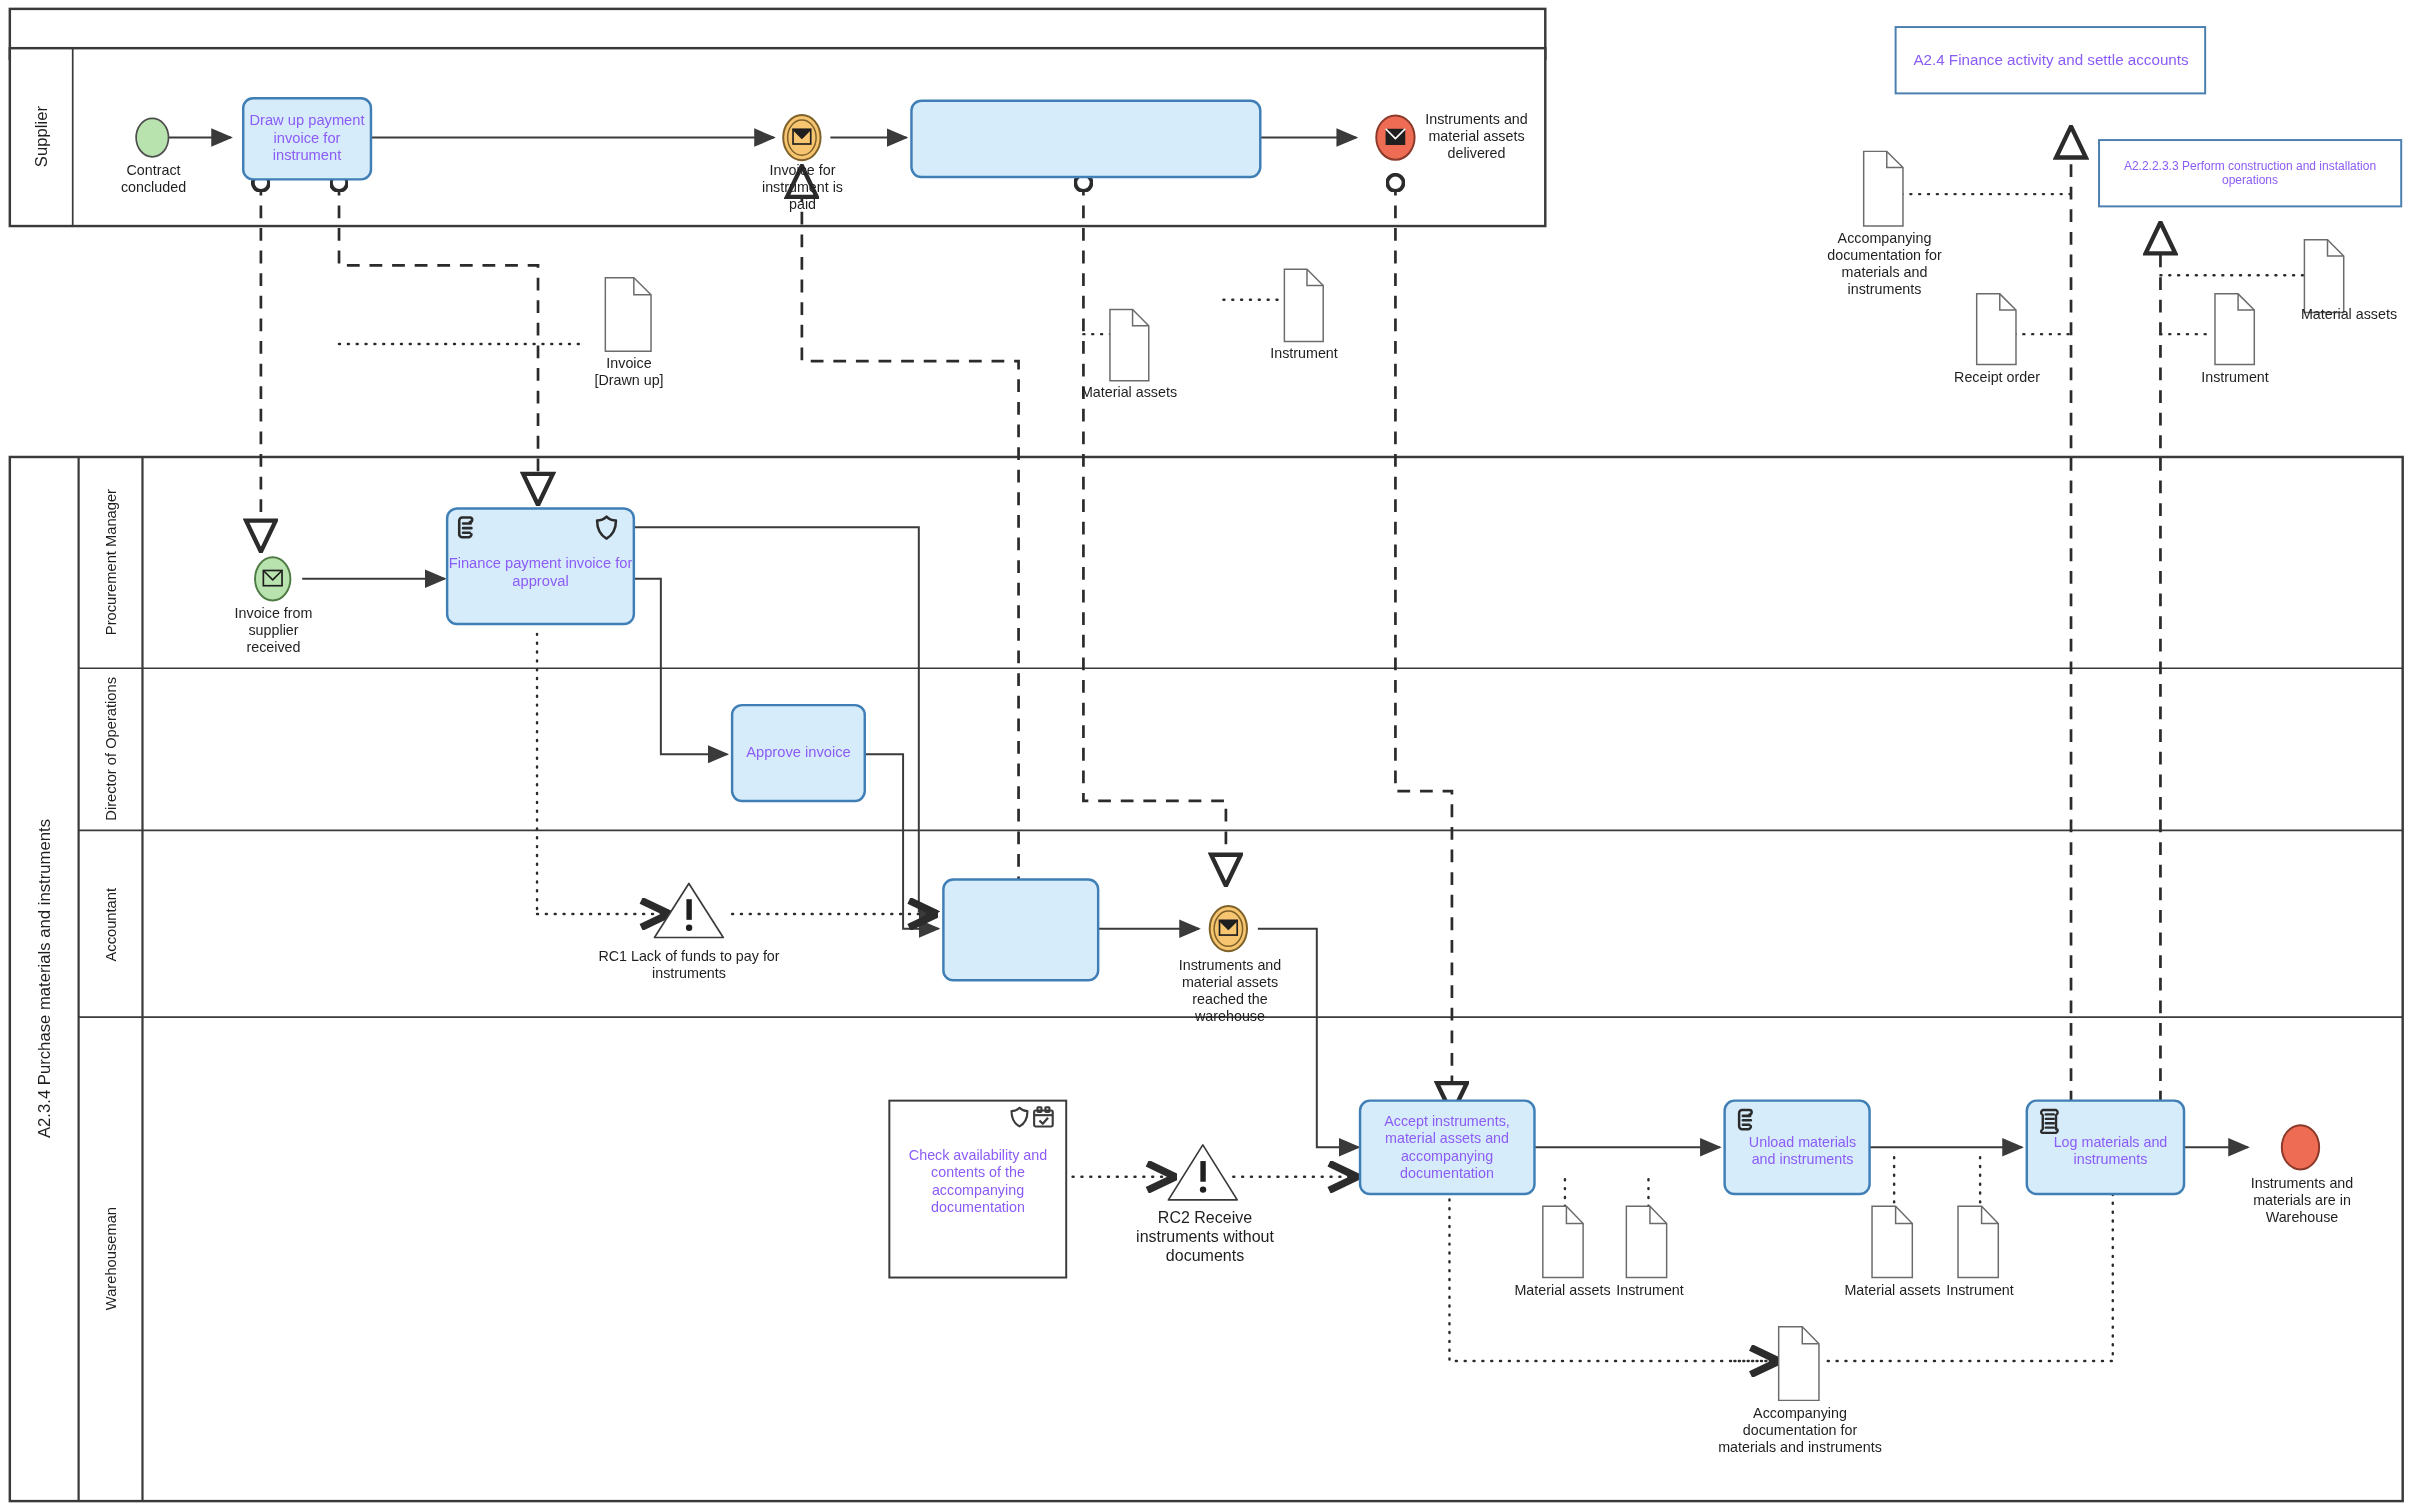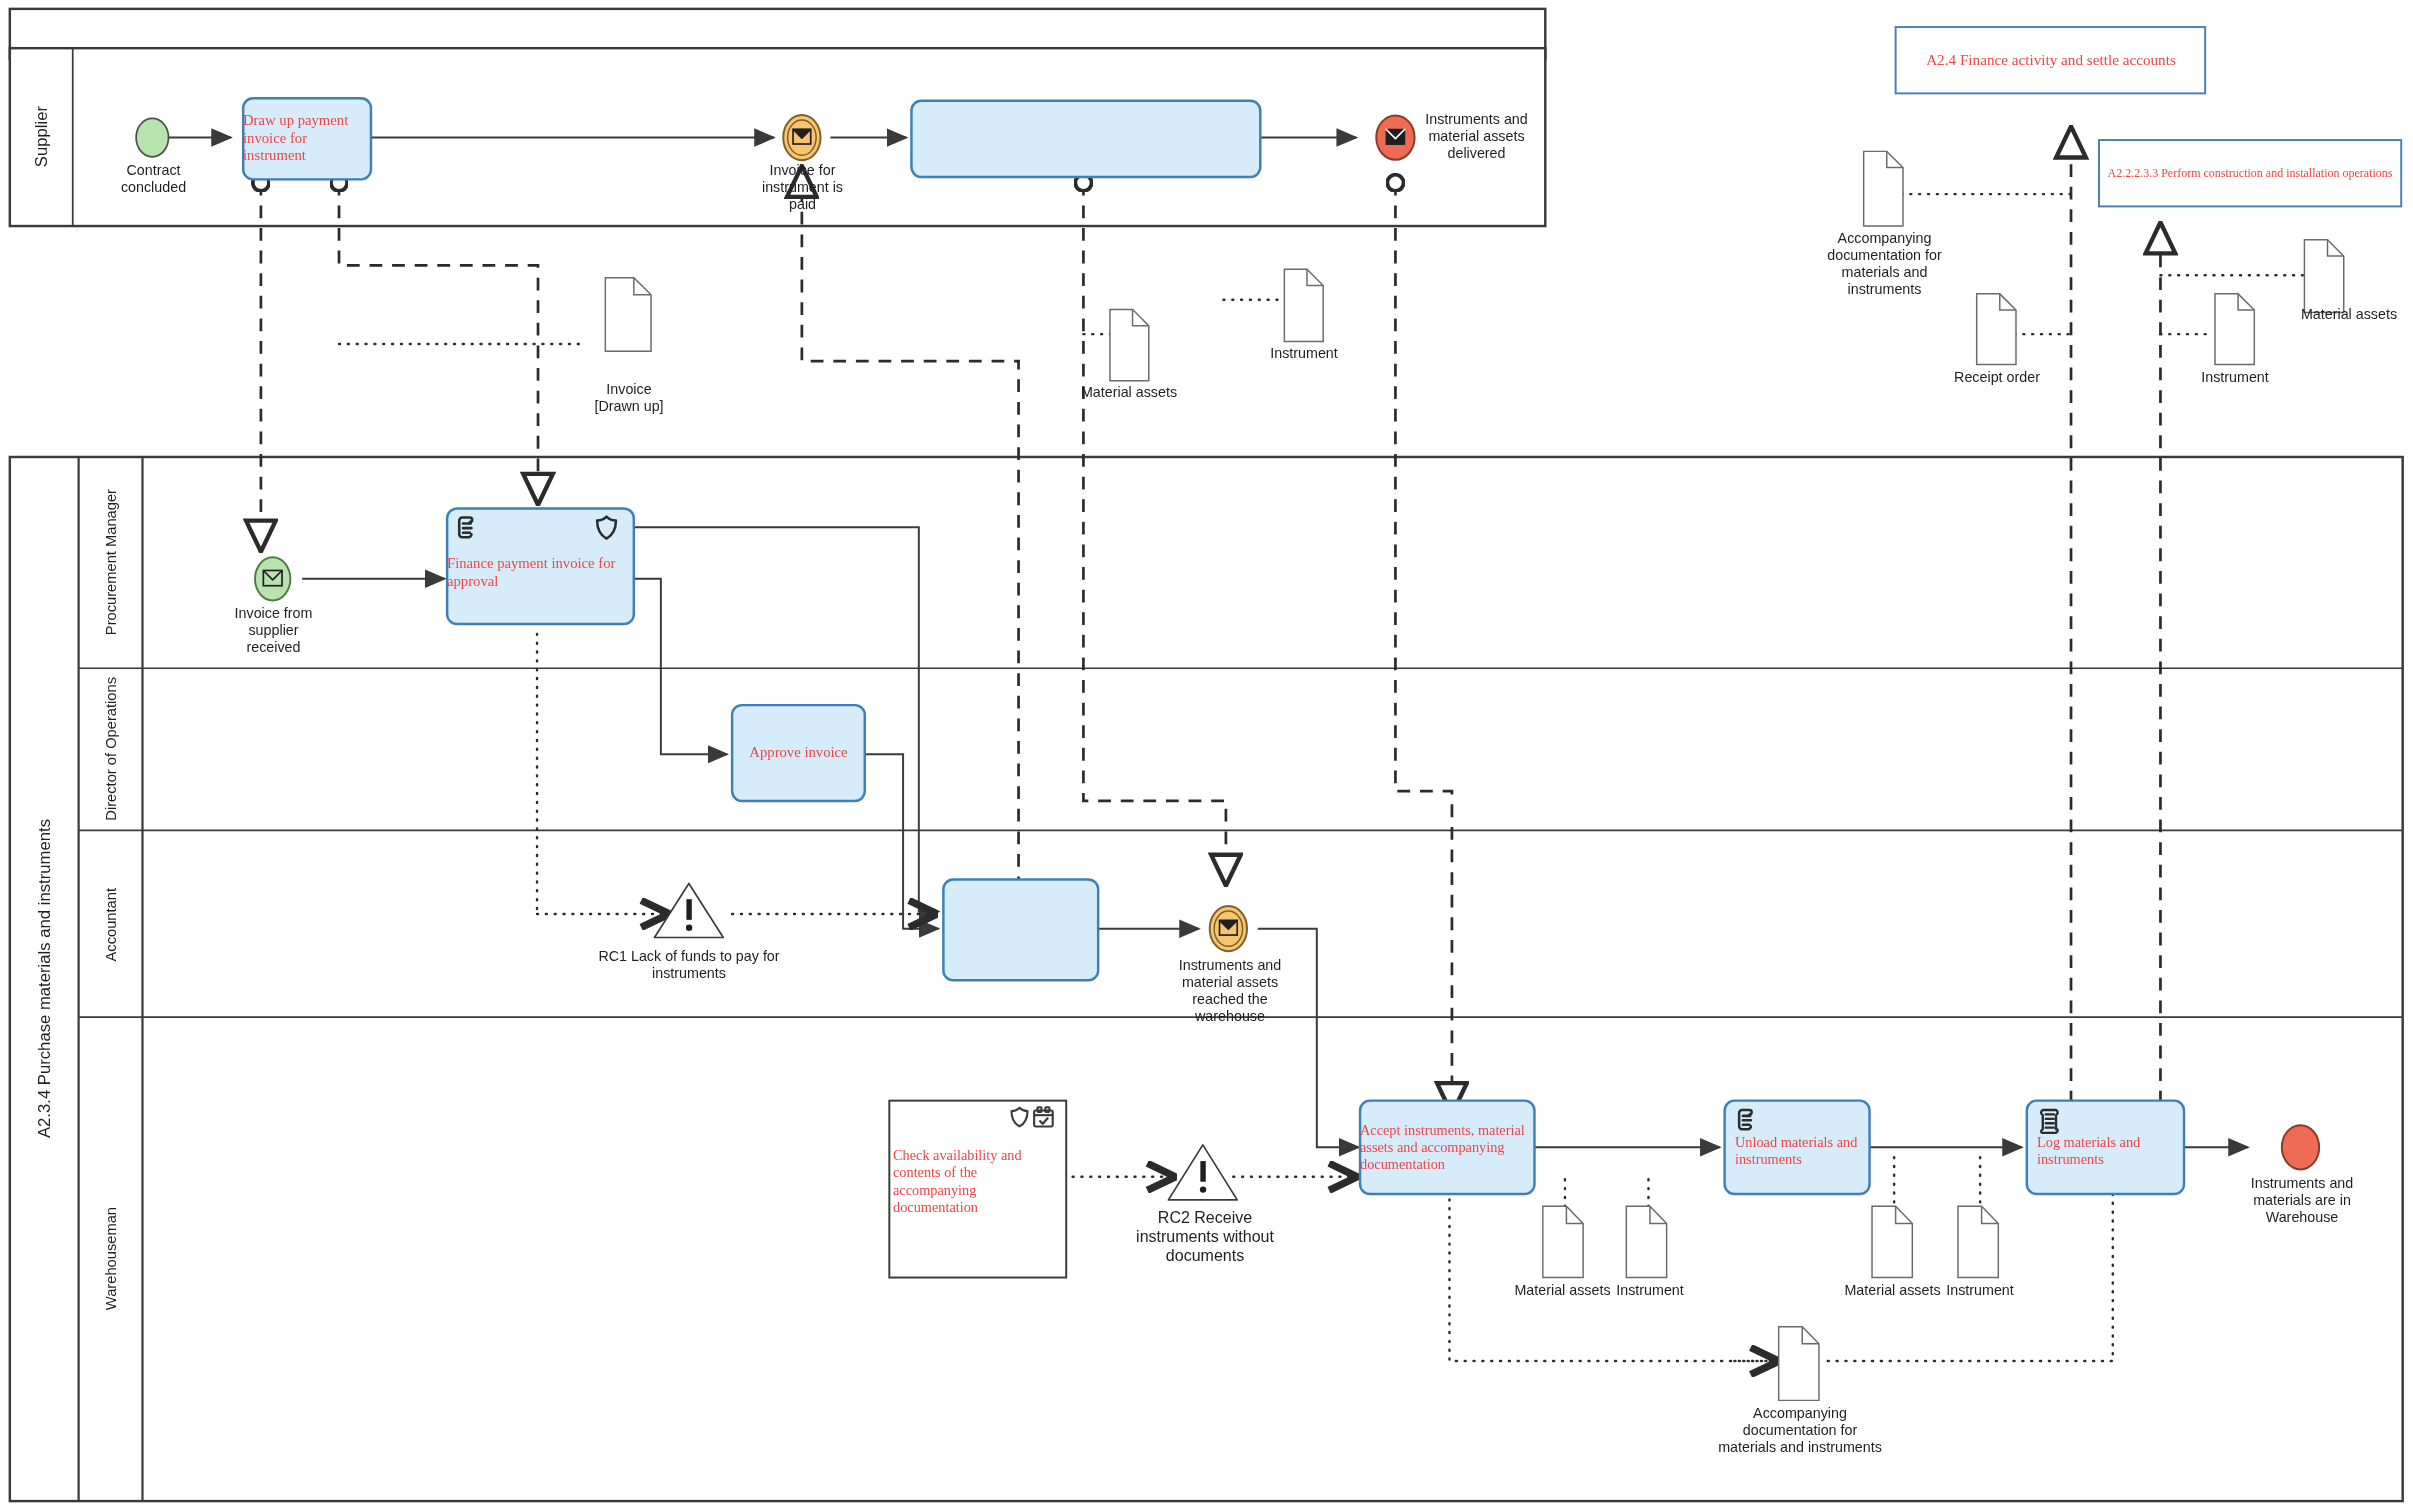--- a/index.html
+++ b/index.html
@@ -2,22 +2,22 @@
 <html style="font-size:7.9px"><head>
 <meta charset="utf-8">
 <style>
   html,body{margin:0;padding:0;background:#ffffff;}
   body{font-family:"Liberation Sans", sans-serif;}
   #stage{position:relative;width:2413px;height:1508px;background:#fff;overflow:hidden;}
   svg#canvas{position:absolute;left:0;top:0;width:2413px;height:1508px;}
   .lbl{position:absolute;text-align:center;color:#1f1f1f;line-height:1.18;
        font-family:"Liberation Sans", sans-serif;white-space:pre-line;}
   .tasklbl{position:absolute;display:flex;align-items:center;justify-content:center;
-       color:#ef4444;line-height:1.2;
-       font-family:Liberation Serif, serif;pointer-events:none;}
+       text-align:center;color:#8b5cf6;line-height:1.2;
+       font-family:Liberation Sans, sans-serif;pointer-events:none;}
   .lanettl{position:absolute;display:flex;align-items:center;justify-content:center;
        color:#1f1f1f;font-family:"Liberation Sans", sans-serif;}
   .vtxt{writing-mode:vertical-rl;transform:rotate(180deg);text-align:center;line-height:1.15;}
 </style>
 </head>
 <body>
 
 <div id="stage">
 
 <svg id="canvas" xmlns="http://www.w3.org/2000/svg" viewBox="0 0 4911 3069" width="2413" height="1508">
@@ -327,21 +327,21 @@
 
 <div class="tasklbl" style="left:893px;top:1125px;width:170px;height:113px;font-size:14.3px;">Check availability and
 contents of the
 accompanying
 documentation</div>
 
 <div class="tasklbl" style="left:1896px;top:27px;width:310px;height:66px;font-size:15.2px;">A2.4 Finance activity and settle accounts</div>
 <div class="tasklbl" style="left:2099px;top:140px;width:302px;height:66px;font-size:12px;border-radius:22px;">A2.2.2.3.3 Perform construction and
 installation operations</div>
 
-<div class="lbl" style="left:570px;top:355px;width:118px;font-size:14.3px;margin-top:26px;">Invoice
+<div class="lbl" style="left:570px;top:355px;width:118px;font-size:14.3px;">Invoice
 [Drawn up]</div>
 <div class="lbl" style="left:1070px;top:384px;width:118px;font-size:14.3px;">Material assets</div>
 <div class="lbl" style="left:1245px;top:345px;width:118px;font-size:14.3px;">Instrument</div>
 <div class="lbl" style="left:1818px;top:230px;width:133px;font-size:14.3px;">Accompanying
 documentation for
 materials and
 instruments</div>
 <div class="lbl" style="left:1938px;top:369px;width:118px;font-size:14.3px;">Receipt order</div>
 <div class="lbl" style="left:2176px;top:369px;width:118px;font-size:14.3px;">Instrument</div>
 <div class="lbl" style="left:2290px;top:306px;width:118px;font-size:14.3px;">Material assets</div>

